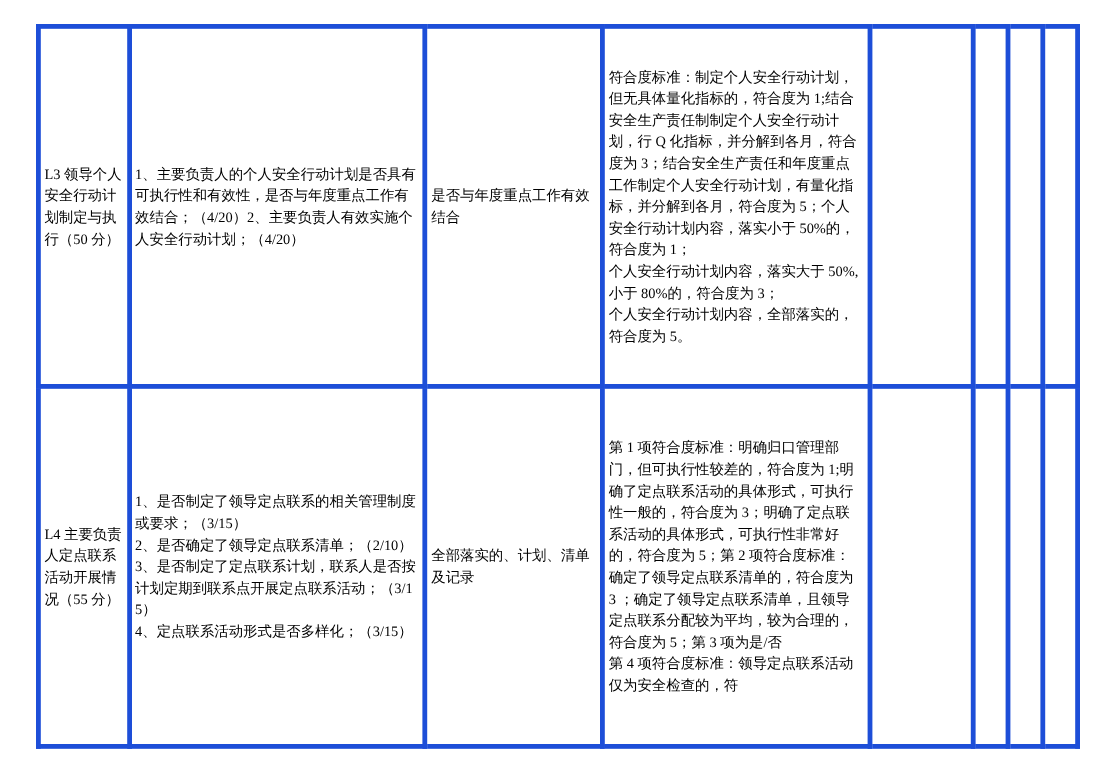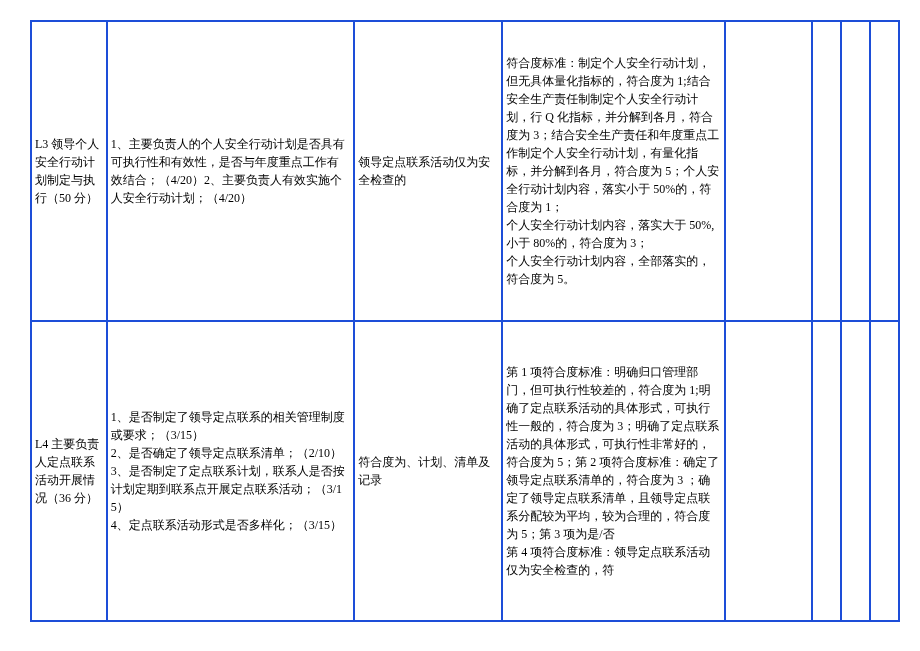--- a/index.html
+++ b/index.html
@@ -12,21 +12,21 @@
     padding:20px 20px 20px 30px;
     box-sizing:border-box;
     width:920px;
   }
   table.audit{
     border-collapse:collapse;
     width:100%;
     table-layout:fixed;
   }
   table.audit td{
-    border:2px solid #1d4ed8;
+    border:4px solid #1d4ed8;
     padding:2px 3px;
     vertical-align:middle;
     word-break:break-all;
   }
   col.c1{width:68px}
   col.c2{width:222px}
   col.c3{width:133px}
   col.c4{width:200px}
   col.c5{width:78px}
   col.c6{width:26px}
@@ -45,31 +45,31 @@
       <col class="c4">
     <col class="c5">
       <col class="c6">
       <col class="c7">
       <col class="c8">
   </colgroup>
   <tbody>
     <tr class="tall">
       <td>L3 领导个人安全行动计划制定与执行（50 分）</td>
       <td>1、主要负责人的个人安全行动计划是否具有可执行性和有效性，是否与年度重点工作有效结合；（4/20）2、主要负责人有效实施个人安全行动计划；（4/20）</td>
-      <td>领导定点联系活动仅为安全检查的</td>
+      <td>是否与年度重点工作有效结合</td>
       <td>符合度标准：制定个人安全行动计划，但无具体量化指标的，符合度为 1;结合安全生产责任制制定个人安全行动计划，行 Q 化指标，并分解到各月，符合度为 3；结合安全生产责任和年度重点工作制定个人安全行动计划，有量化指标，并分解到各月，符合度为 5；个人安全行动计划内容，落实小于 50%的，符合度为 1；<br>个人安全行动计划内容，落实大于 50%,小于 80%的，符合度为 3；<br>个人安全行动计划内容，全部落实的，符合度为 5。</td>
       <td></td>
       <td></td>
       <td></td>
       <td></td>
     </tr>
     <tr class="tall">
-      <td>L4 主要负责人定点联系活动开展情况（36 分）</td>
+      <td>L4 主要负责人定点联系活动开展情况（55 分）</td>
       <td>1、是否制定了领导定点联系的相关管理制度或要求；（3/15）<br>2、是否确定了领导定点联系清单；（2/10）<br>3、是否制定了定点联系计划，联系人是否按计划定期到联系点开展定点联系活动；（3/15）<br>4、定点联系活动形式是否多样化；（3/15）</td>
-      <td>符合度为、计划、清单及记录</td>
+      <td>全部落实的、计划、清单及记录</td>
       <td>第 1 项符合度标准：明确归口管理部门，但可执行性较差的，符合度为 1;明确了定点联系活动的具体形式，可执行性一般的，符合度为 3；明确了定点联系活动的具体形式，可执行性非常好的，符合度为 5；第 2 项符合度标准：确定了领导定点联系清单的，符合度为 3 ；确定了领导定点联系清单，且领导定点联系分配较为平均，较为合理的，符合度为 5；第 3 项为是/否<br>第 4 项符合度标准：领导定点联系活动仅为安全检查的，符</td>
       <td></td>
       <td></td>
       <td></td>
       <td></td>
     </tr>
   </tbody>
 </table>
 
 </body></html>

